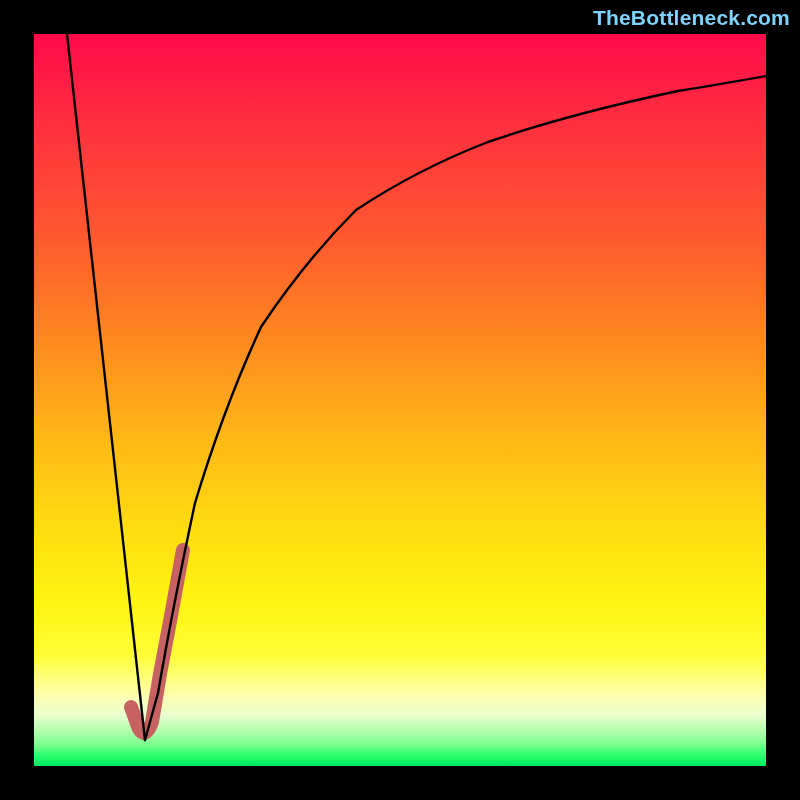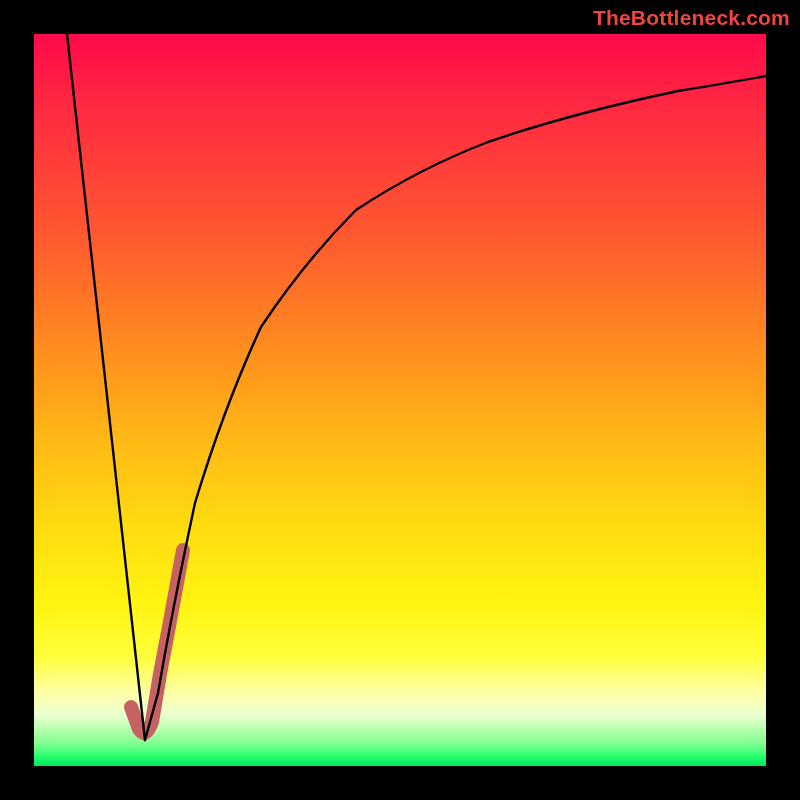--- a/index.html
+++ b/index.html
@@ -48,21 +48,21 @@
     width: 100%;
     height: 100%;
     overflow: visible;
   }
   .watermark {
     position: absolute;
     top: 6px;
     right: 10px;
     font-size: 21px;
     font-weight: 600;
-    color: #ef4444;
+    color: #7dd3fc;
     letter-spacing: 0.2px;
     user-select: none;
   }
 </style>
 </head>
 <body>
 
 <div class="frame">
   <div class="plot-area">
     <svg viewBox="0 0 732 732" preserveAspectRatio="none">

